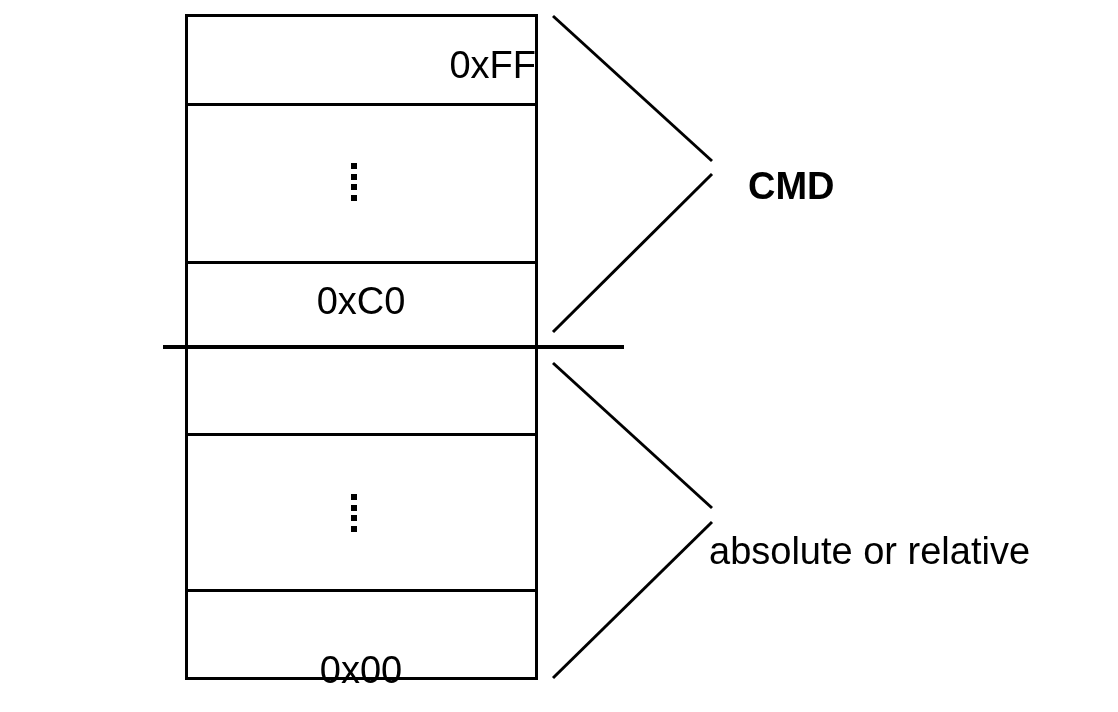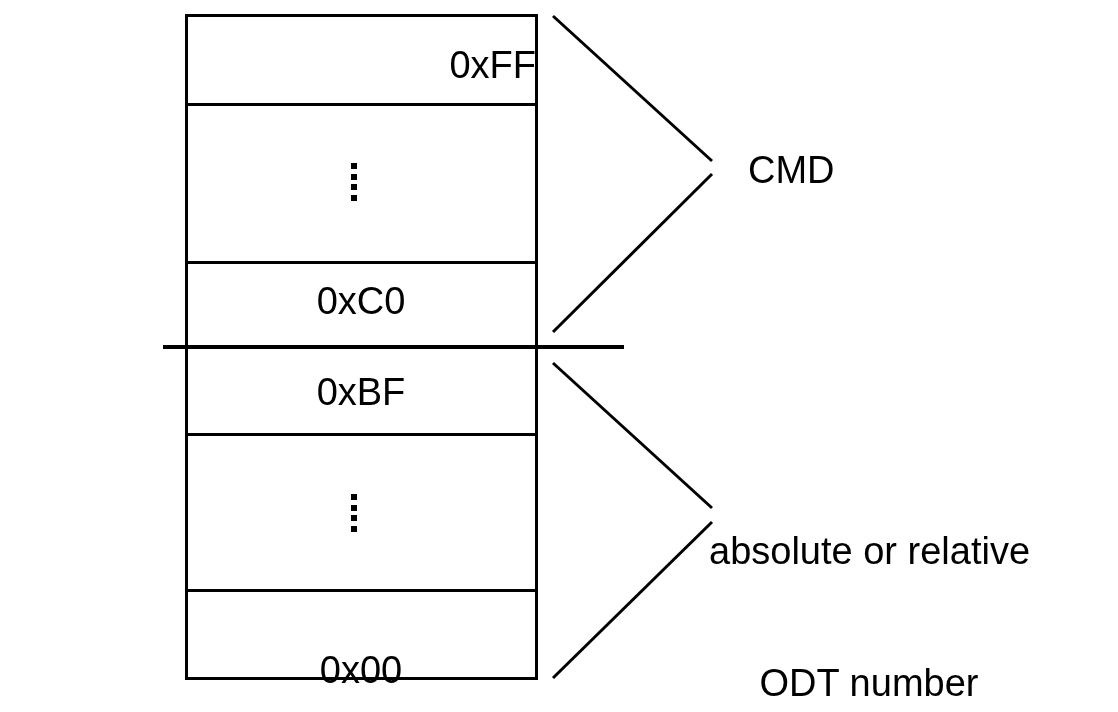--- a/index.html
+++ b/index.html
@@ -76,39 +76,37 @@
     <line x1="712" y1="174" x2="553" y2="332" stroke="#000000" stroke-width="3"></line>
 
     <line x1="553" y1="363" x2="712" y2="508" stroke="#000000" stroke-width="3"></line>
     <line x1="712" y1="522" x2="553" y2="678" stroke="#000000" stroke-width="3"></line>
   </svg>
 
   <div class="cell-label" style="left:186px; top:46px; width:350px;text-align:right;">0xFF</div>
 
   <div class="cell-label" style="left:186px; top:282px; width:350px;">0xC0</div>
 
-  <div class="cell-label" style="left:186px; top:373px; width:350px;">0xBF</div>
 
   <div class="cell-label" style="left:186px; top:616px; width:350px;margin-top:35px;">0x00</div>
 
   <div class="ellipsis-dots" style="left:350px; top:163px; width:7px; height:38px;">
     <span></span>
     <span></span>
     <span></span>
     <span></span>
   </div>
 
   <div class="ellipsis-dots" style="left:350px; top:494px; width:7px; height:38px;">
     <span></span>
     <span></span>
     <span></span>
     <span></span>
   </div>
 
-  <div class="brace-label" style="left:748px; top:148px; text-align:center;">CMD</div>
+  <div class="brace-label" style="left:748px; top:164px; text-align:center;font-weight:bold;">CMD</div>
 
   <div class="brace-label" style="left:709px; top:441px; width:320px;">
     <div>absolute or relative</div>
-    <div>ODT number</div>
     
   </div>
 
 </div>
 
 </body></html>

